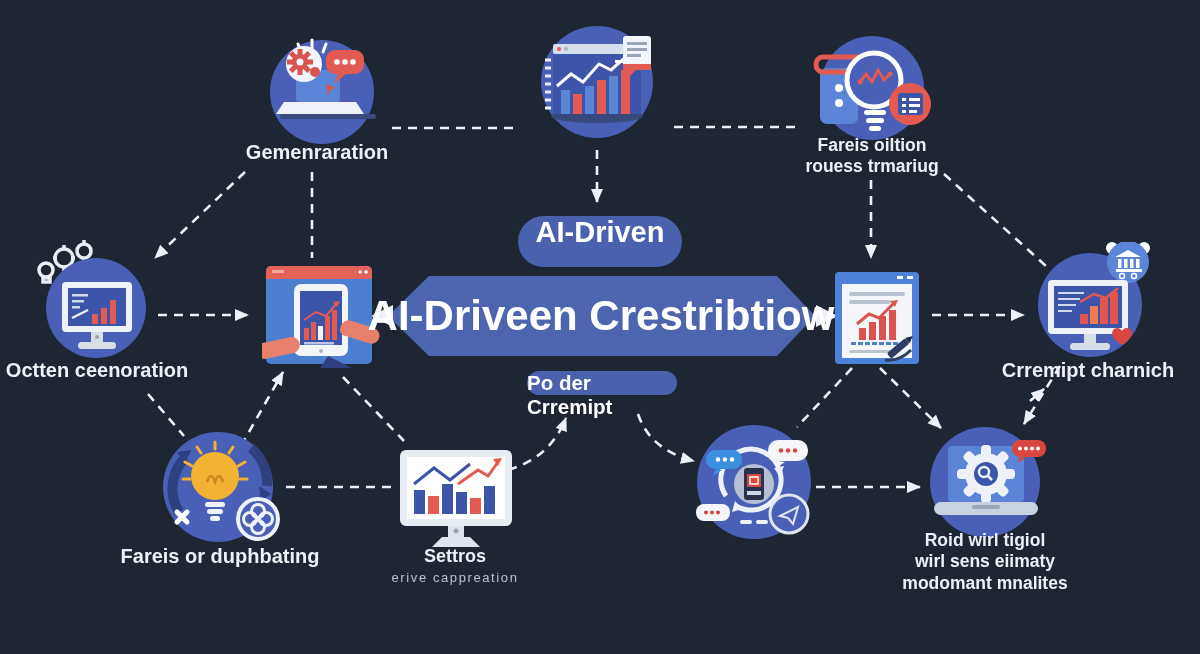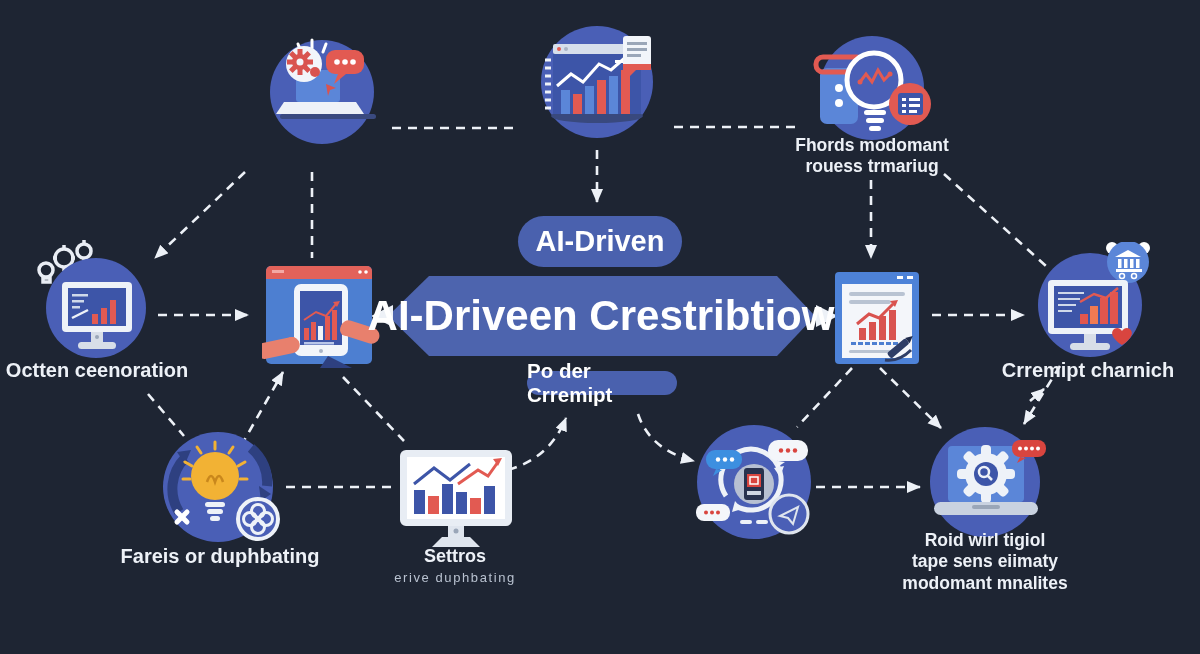--- a/index.html
+++ b/index.html
@@ -8,21 +8,21 @@
   svg.layer{position:absolute;left:0;top:0;pointer-events:none;}
   .node{position:absolute;}
   .label{position:absolute;transform:translateX(-50%);text-align:center;color:#edf1f7;
          font-weight:700;white-space:nowrap;line-height:1.22;}
   .label span{display:block;}
   .s20{font-size:20px;}
   .s17{font-size:17.5px;}
   .s18{font-size:18px;margin-top:8px;}
   .label .sub{font-size:13px;font-weight:400;color:#b9c2d0;letter-spacing:1.6px;margin-top:2px;}
   .pill{position:absolute;background:#4a61ae;color:#ffffff;font-weight:700;
-        display:flex;align-items:center;justify-content:center;}
+        display:flex;align-items:flex-start;justify-content:center;}
   .pill-top{left:518px;top:216px;width:164px;height:51px;border-radius:26px;font-size:29px;}
   .pill-bottom{left:527px;top:371px;width:150px;height:24px;border-radius:21px;font-size:20.5px;}
   .banner-text{position:absolute;left:601px;top:316px;transform:translate(-50%,-50%);
         color:#ffffff;font-weight:700;font-size:42px;white-space:nowrap;}
 </style>
 </head>
 <body>
 
 <div class="canvas">
 
@@ -438,36 +438,39 @@
   </div>
 
   <div class="pill pill-top">
     <span>AI-Driven</span>
   </div>
   <div class="banner-text">AI-Driveen Crestribtiow</div>
   <div class="pill pill-bottom">
     <span>Po der Crremipt</span>
   </div>
 
+  <div class="label s20" style="left:317px;top:140px">
+    <span>Gemenraration</span>
+  </div>
   <div class="label s17" style="left:872px;top:135px">
-    <span>Fhords modomant</span>
+    <span>Fareis oiltion</span>
       <span>rouess trmariug</span>
   </div>
   <div class="label s20" style="left:97px;top:358px">
     <span>Octten ceenoration</span>
   </div>
   <div class="label s20" style="left:1088px;top:358px">
     <span>Crremipt charnich</span>
   </div>
   <div class="label s20" style="left:220px;top:544px">
     <span>Fareis or duphbating</span>
   </div>
   <div class="label s18" style="left:455px;top:538px">
     <span>Settros</span>
-    <span class="sub">erive duphbating</span>
+    <span class="sub">erive cappreation</span>
   </div>
   <div class="label s17" style="left:985px;top:530px">
     <span>Roid wirl tigiol</span>
-    <span>tape sens eiimaty</span>
+    <span>wirl sens eiimaty</span>
     <span>modomant mnalites</span>
   </div>
 
 </div>
 
 </body></html>

